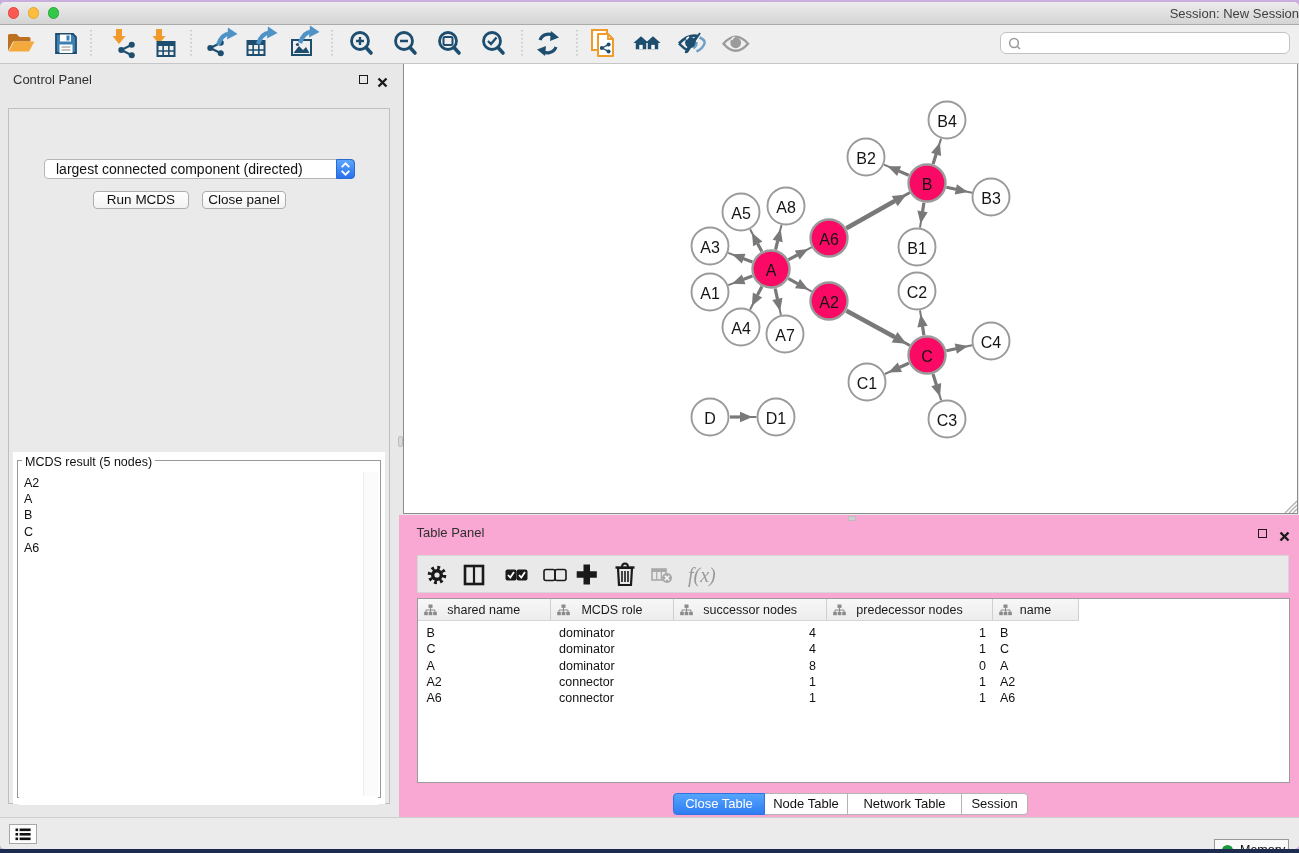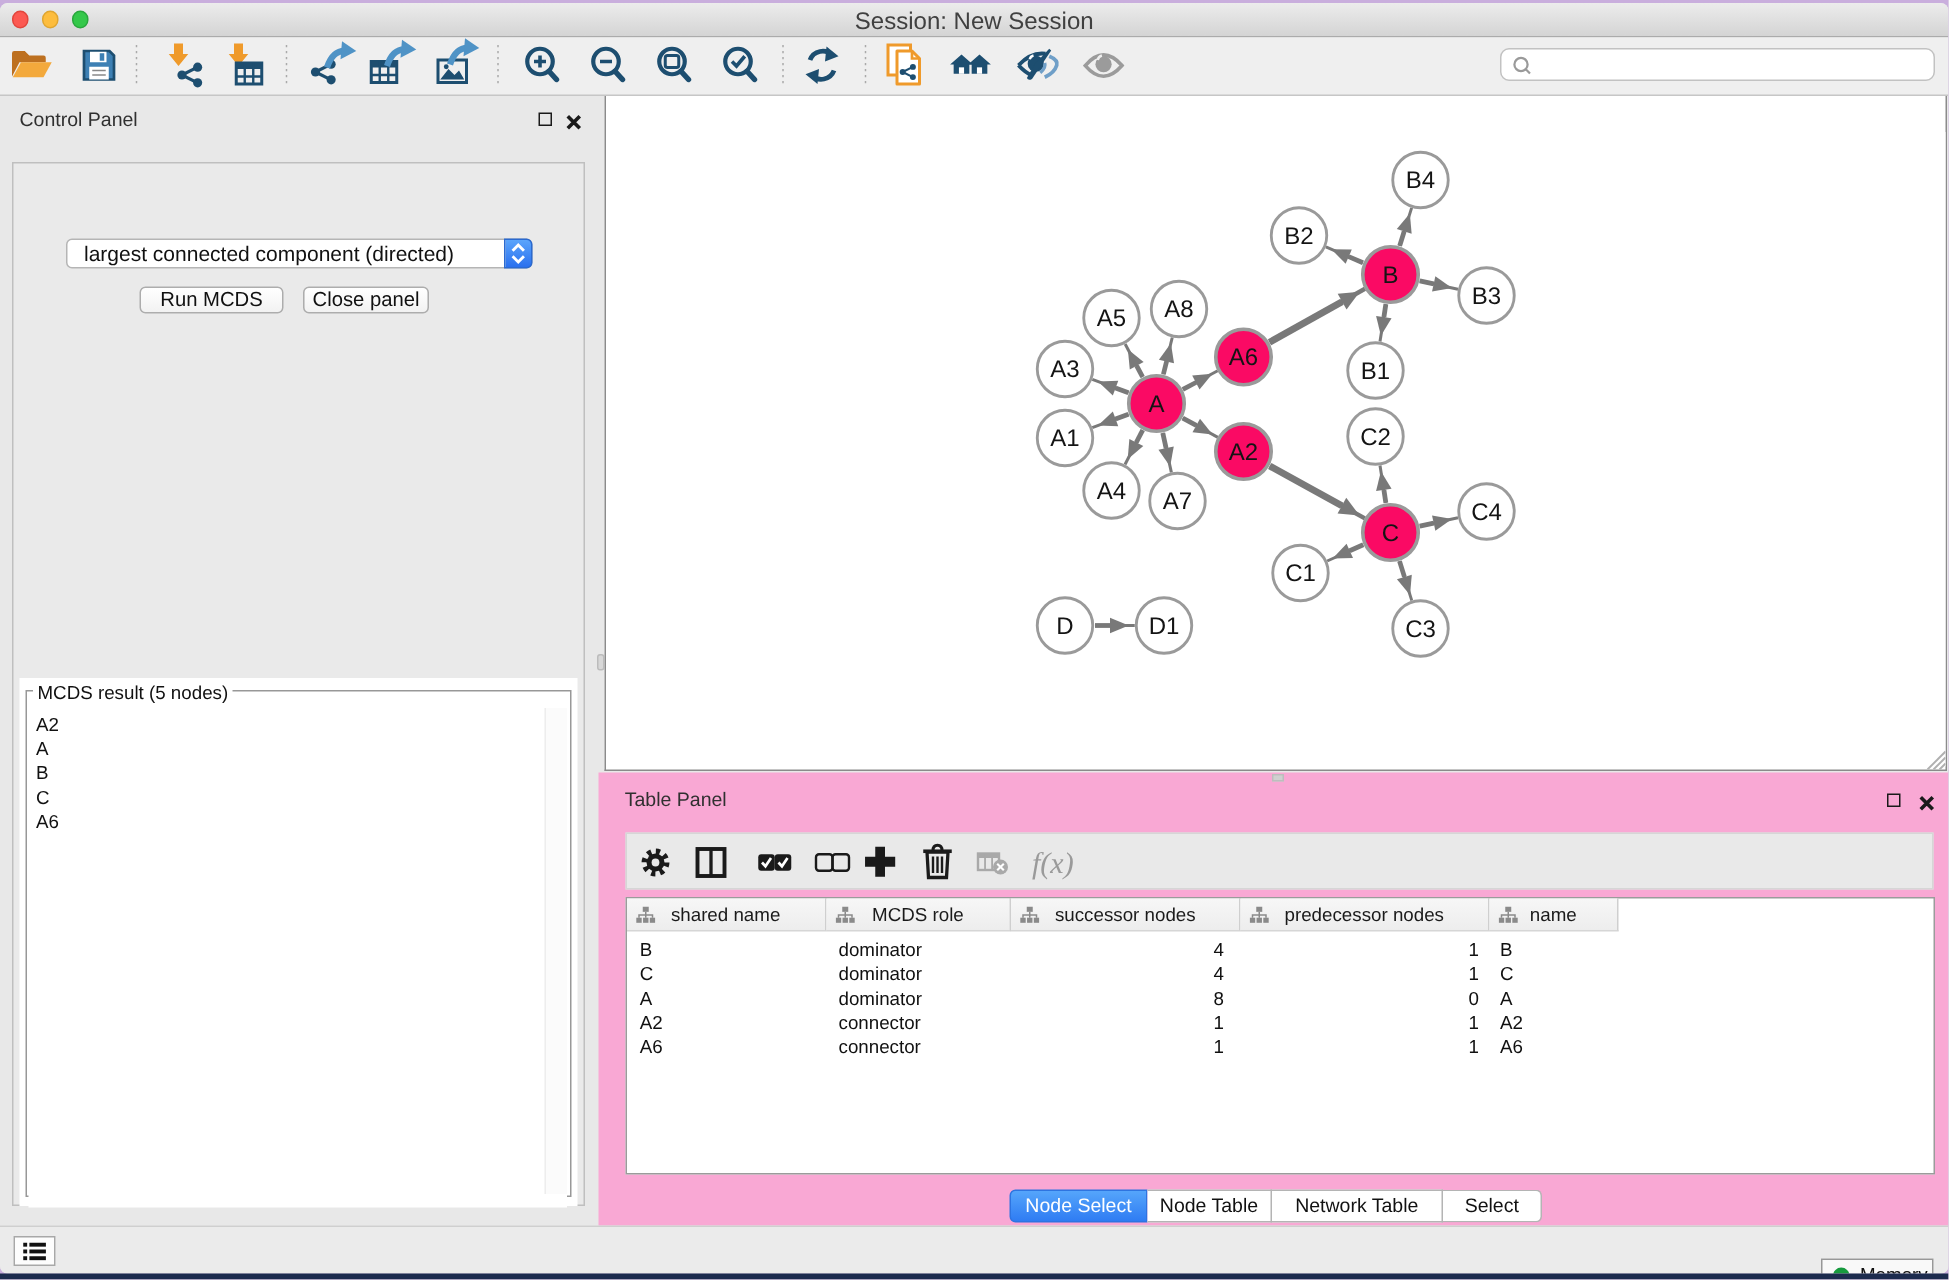--- a/index.html
+++ b/index.html
@@ -5,21 +5,21 @@
 html,body{width:1299px;height:853px;overflow:hidden}
 body{font-family:"Liberation Sans",sans-serif;background:#c9aedd;position:relative}
 #app{position:absolute;left:0;top:2px;width:1299px;height:847px;background:#e8e8e8;border-radius:5px 5px 5px 5px;overflow:hidden}
 .abs{position:absolute}
 
 #titlebar{position:absolute;left:0;top:0;width:100%;height:23px;background:linear-gradient(#ececec,#d4d4d4);border-bottom:1px solid #ababab;border-radius:5px 5px 0 0}
 .tl{position:absolute;top:5px;width:11.5px;height:11.5px;border-radius:50%}
 #titlebar .t1{left:7.5px;background:#fc5952;border:0.5px solid #e2463d}
 #titlebar .t2{left:27.5px;background:#fdbd3e;border:0.5px solid #e0a631}
 #titlebar .t3{left:47.5px;background:#34c84a;border:0.5px solid #2aa73d}
-#titlebar .title{position:absolute;width:100%;top:4px;text-align:center;font-size:16px;color:#404040}
+#titlebar .title{position:absolute;width:100%;top:4px;text-align:right;font-size:13px;color:#404040}
 
 #toolbar{position:absolute;left:0;top:23px;width:100%;height:39px;background:#efefef;border-bottom:1px solid #c6c6c6}
 #search{position:absolute;left:1000px;top:7px;width:290px;height:22px;background:#fff;border:1px solid #c2c2c2;border-radius:6px}
 
 #cpanel{position:absolute;left:0;top:62px;width:398px;height:755px;background:#e8e8e8}
 #cpanel .ptitle{position:absolute;left:13px;top:8px;font-size:13px;color:#303030}
 .tabrow{position:absolute;top:33px;height:19px;display:flex;z-index:2}
 .tab{font-size:13px;color:#1a1a1a;background:#fff;border:1px solid #b4b4b4;border-left:none;padding:1px 0 0 0;text-align:center;line-height:17px}
 .tab.first{border-left:1px solid #b4b4b4;border-radius:4px 0 0 4px}
 .tab.last{border-radius:0 4px 4px 0}
@@ -383,24 +383,24 @@
         <div class="trow" style="left:141px;top:74.89999999999999px;width:110px">connector</div>
         <div class="trow" style="left:260px;top:74.89999999999999px;width:138px;text-align:right">1</div>
         <div class="trow" style="left:420px;top:74.89999999999999px;width:148px;text-align:right">1</div>
         <div class="trow" style="left:582px;top:74.89999999999999px;width:70px">A2</div>
         <div class="trow" style="left:8.5px;top:91.19999999999999px;width:120px">A6</div>
         <div class="trow" style="left:141px;top:91.19999999999999px;width:110px">connector</div>
         <div class="trow" style="left:260px;top:91.19999999999999px;width:138px;text-align:right">1</div>
         <div class="trow" style="left:420px;top:91.19999999999999px;width:148px;text-align:right">1</div>
         <div class="trow" style="left:582px;top:91.19999999999999px;width:70px">A6</div>
       </div>
-      <div class="bt first sel" style="left:274px;width:92px">Node Select</div>
+      <div class="bt first sel" style="left:274px;width:92px">Close Table</div>
       <div class="bt" style="left:366px;width:83px">Node Table</div>
       <div class="bt" style="left:449px;width:114px">Network Table</div>
-      <div class="bt last" style="left:563px;width:66px">Select</div>
+      <div class="bt last" style="left:563px;width:66px">Session</div>
     </div>
 <div id="statusbar">
       <div id="hambtn">
         <svg width="16" height="13" viewBox="0 0 16 13" style="position:absolute;left:5px;top:3px">
           <rect x="0.5" y="0.5" width="2.6" height="2.6" fill="#111"></rect>
           <rect x="4.6" y="0.5" width="11" height="2.6" fill="#111"></rect>
           <rect x="0.5" y="5.0" width="2.6" height="2.6" fill="#111"></rect>
           <rect x="4.6" y="5.0" width="11" height="2.6" fill="#111"></rect>
           <rect x="0.5" y="9.5" width="2.6" height="2.6" fill="#111"></rect>
           <rect x="4.6" y="9.5" width="11" height="2.6" fill="#111"></rect>

